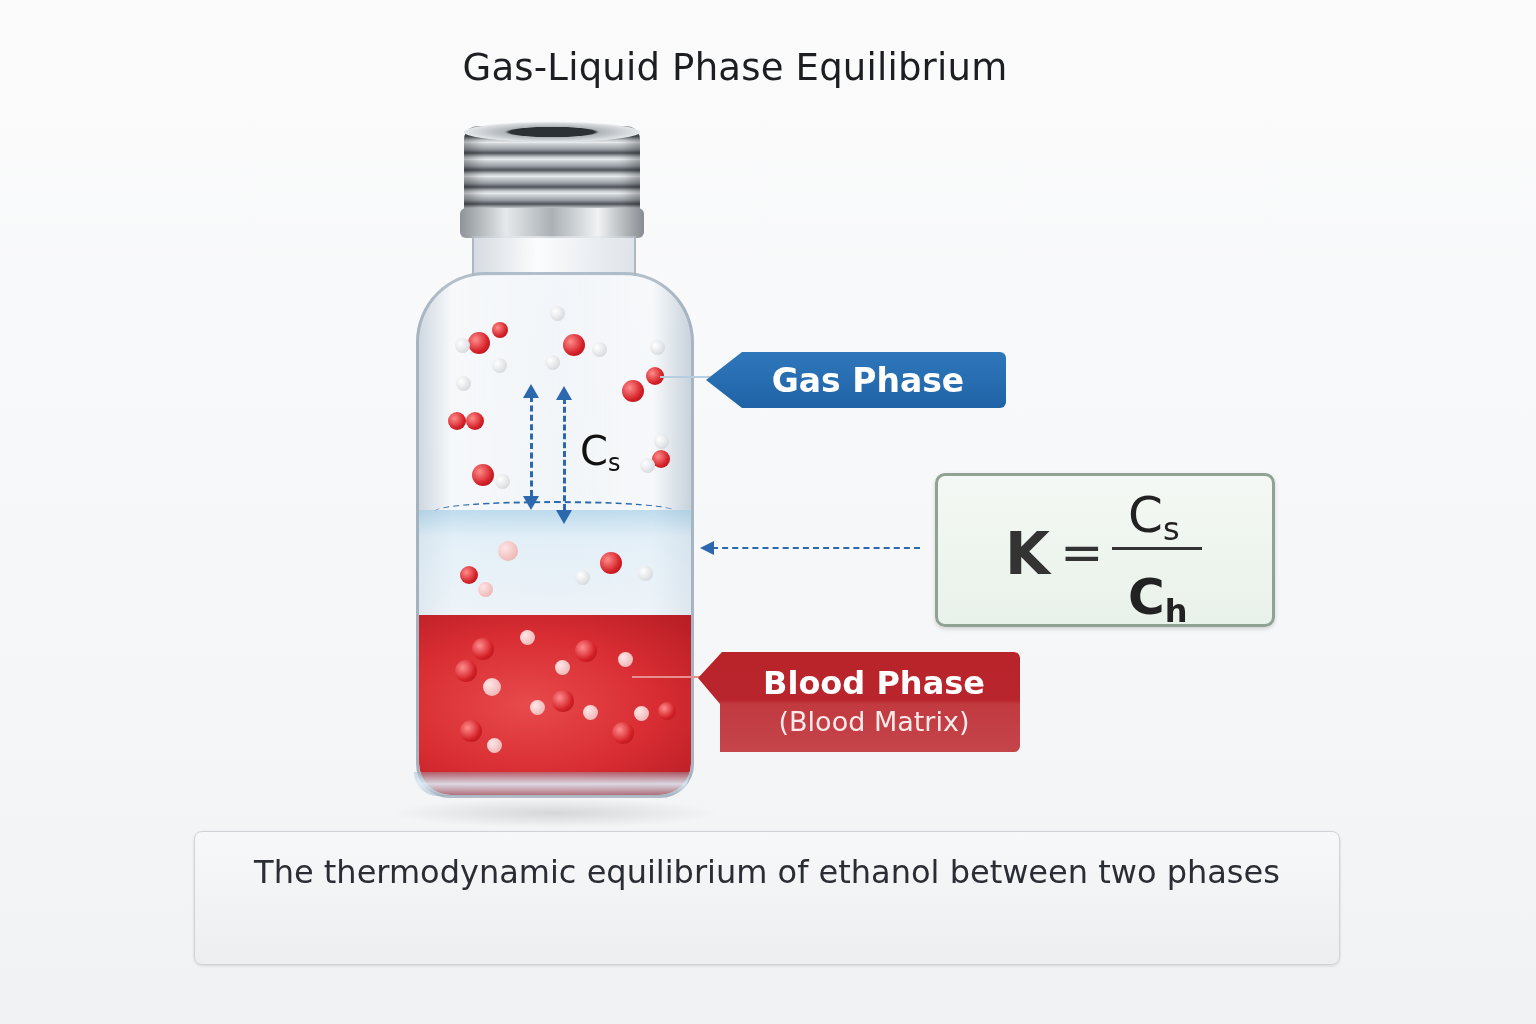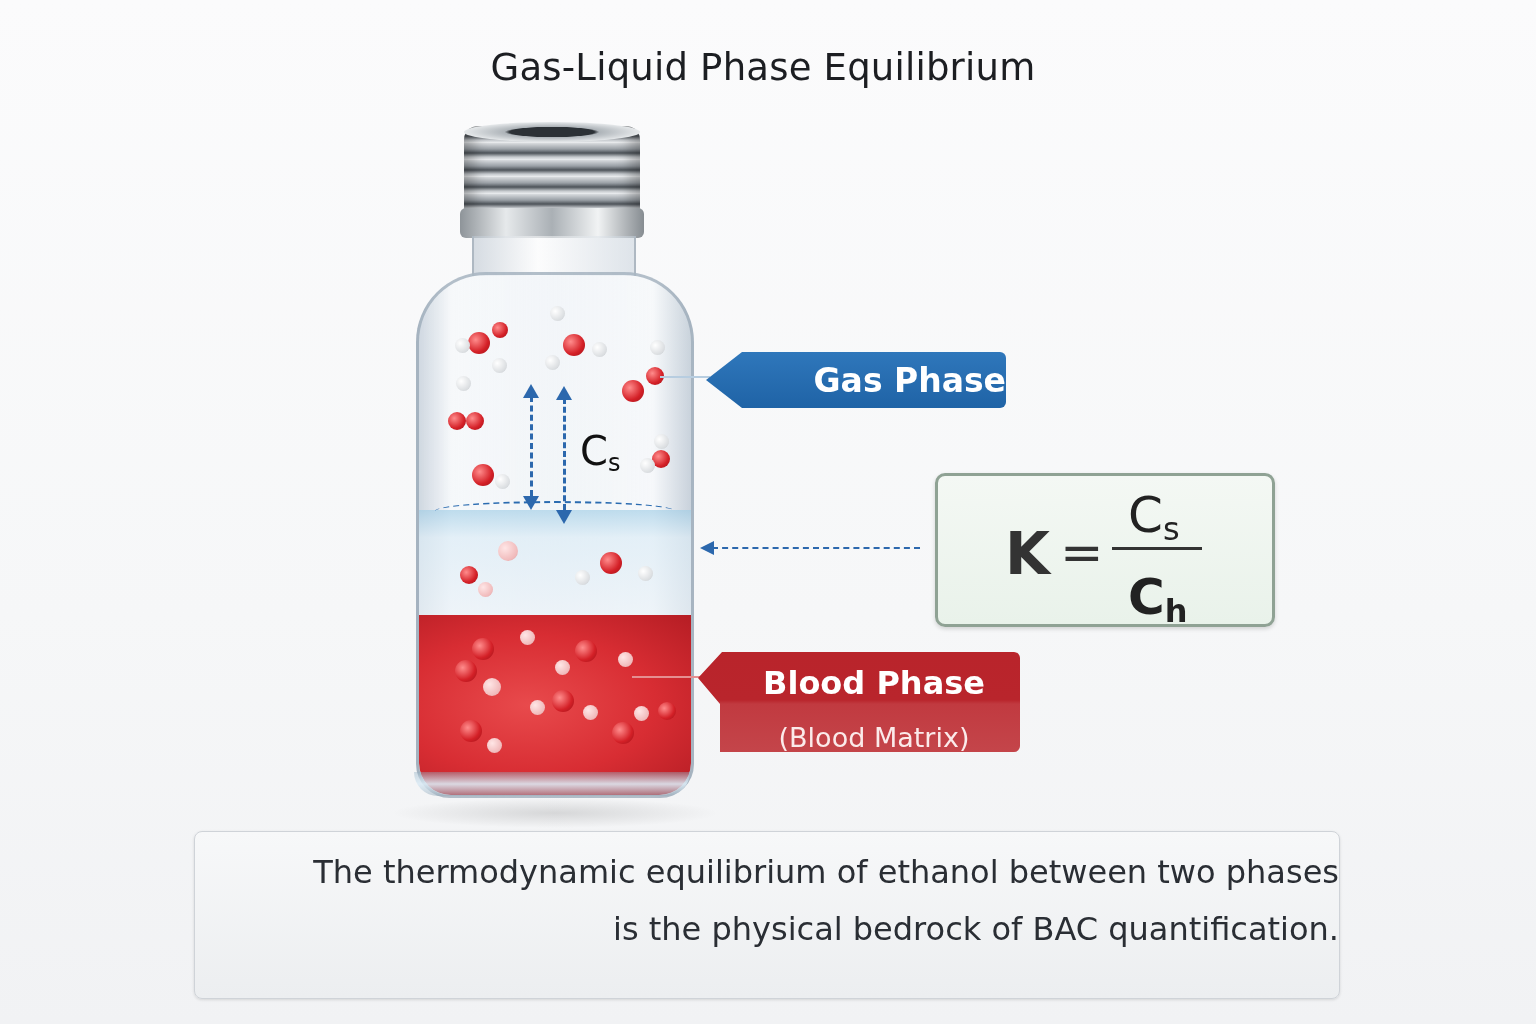--- a/index.html
+++ b/index.html
@@ -3,21 +3,21 @@
 <meta charset="utf-8">
 <style>
   html, body { margin: 0; padding: 0; }
   body {
     width: 1536px; height: 1024px; overflow: hidden; position: relative;
     background: linear-gradient(180deg, #fbfbfc 0%, #f6f7f8 60%, #f1f2f4 100%);
     font-family: "DejaVu Sans", sans-serif;
   }
   .title {
     position: absolute; left: 0; width: 1470px; top: 46px; text-align: center;
-    font-size: 37px; color: #1c1e22; letter-spacing: 0.2px; padding-left: 28px;
+    font-size: 37px; color: #1c1e22; letter-spacing: 0.2px;
   }
   
   .bottle { position: absolute; left: 410px; top: 122px; width: 290px; height: 700px; }
   .cap {
     position: absolute; left: 54px; top: 4px; width: 176px; height: 110px;
     border-radius: 14px 14px 6px 6px;
     background: repeating-linear-gradient(180deg, #d9dcdf 0px, #9aa0a6 6px, #4d5359 10px, #c5c9cd 14px, #eef0f2 17px);
     box-shadow: inset 10px 0 14px rgba(0,0,0,0.25), inset -10px 0 14px rgba(0,0,0,0.25);
   }
   .cap-top {
@@ -73,33 +73,33 @@
   .cs-label sub { font-size: 24px; vertical-align: -6px; }
 
   
   .gas-connector { position: absolute; left: 660px; top: 376px; width: 50px; height: 2px; background: #b7cde0; }
   .gas-label {
     position: absolute; left: 706px; top: 352px; width: 300px; height: 56px;
     background: linear-gradient(180deg, #2f77bb, #1f63a6);
     clip-path: polygon(0 50%, 36px 0, 100% 0, 100% 100%, 36px 100%);
     border-radius: 0 6px 6px 0;
     color: #fff; font-weight: bold; font-size: 33px;
-    display: flex; align-items: center; justify-content: flex-end; padding-left: 24px; box-sizing: border-box;
+    display: flex; align-items: center; justify-content: center; padding-left: 24px; box-sizing: border-box;
   }
   
   .liq-connector { position: absolute; left: 632px; top: 676px; width: 72px; height: 2px; background: #e58f91; }
   .liq-label {
     position: absolute; left: 698px; top: 652px; width: 322px; height: 100px;
     background: linear-gradient(180deg, #b9242b 0%, #b9252c 48%, #c13a40 52%, #c4454a 100%);
     clip-path: polygon(0 26px, 24px 0, 100% 0, 100% 100%, 22px 100%, 22px 52px);
     border-radius: 0 6px 6px 0;
     color: #fff; box-sizing: border-box; padding-left: 30px; text-align: center;
   }
   .liq-title { font-weight: bold; font-size: 32px; margin-top: 12px; }
-  .liq-sub { font-size: 27px; margin-top: 20px; color: #fbeaea; text-align: center; }
+  .liq-sub { font-size: 27px; margin-top: 4px; color: #fbeaea; text-align: center; }
 
   
   .eq-arrow { position: absolute; left: 712px; top: 547px; width: 208px; border-top: 2px dashed #2c68ad; }
   .eq-arrow-head { position: absolute; left: 700px; top: 541px; width: 0; height: 0; border-top: 7px solid transparent; border-bottom: 7px solid transparent; border-right: 14px solid #2c68ad; }
 
   
   .formula-box {
     position: absolute; left: 935px; top: 473px; width: 340px; height: 154px; box-sizing: border-box;
     background: linear-gradient(180deg, #f4f8f4, #e9f2ea);
     border: 3px solid #8fa294; border-radius: 10px;
@@ -107,25 +107,25 @@
   }
   .fk { position: absolute; left: 1005px; top: 520px; font-size: 58px; font-weight: bold; color: #333; }
   .feq { position: absolute; left: 1060px; top: 522px; font-size: 52px; color: #333; }
   .fnum { position: absolute; left: 1128px; top: 486px; font-size: 50px; color: #222; }
   .fden { position: absolute; left: 1128px; top: 568px; font-size: 50px; color: #222; font-weight: bold; }
   .fnum sub, .fden sub { font-size: 32px; vertical-align: -8px; }
   .fbar { position: absolute; left: 1112px; top: 547px; width: 90px; height: 3px; background: #333; }
 
   
   .caption-box {
-    position: absolute; left: 194px; top: 831px; width: 1146px; height: 168px; box-sizing: border-box;
+    position: absolute; left: 194px; top: 831px; width: 1146px; height: 134px; box-sizing: border-box;
     background: linear-gradient(180deg, #f7f8f9, #eceef0);
     border: 1.5px solid #cfd3d8; border-radius: 8px;
     box-shadow: 0 1px 3px rgba(0,0,0,0.12);
-    text-align: right; color: #2a2e34; font-size: 32px; line-height: 57px; padding-top: 12px;
+    text-align: center; color: #2a2e34; font-size: 32px; line-height: 57px; padding-top: 12px;
   }
 </style>
 </head>
 <body>
 
 <div class="title">Gas-Liquid Phase Equilibrium</div>
 
 <div class="bottle">
   <div class="cap"></div>
   <div class="cap-top"></div>
@@ -215,14 +215,13 @@
 <div class="fden"><span>C</span><sub>h</sub></div>
 
 <div class="liq-connector"></div>
 <div class="liq-label">
   <div class="liq-title">Blood Phase</div>
   <div class="liq-sub">(Blood Matrix)</div>
 </div>
 
 <div class="caption-box">
   <div>The thermodynamic equilibrium of ethanol between two phases</div>
-  <div>is the physical bedrock of BAC quantification.</div>
 </div>
 
 </body></html>

